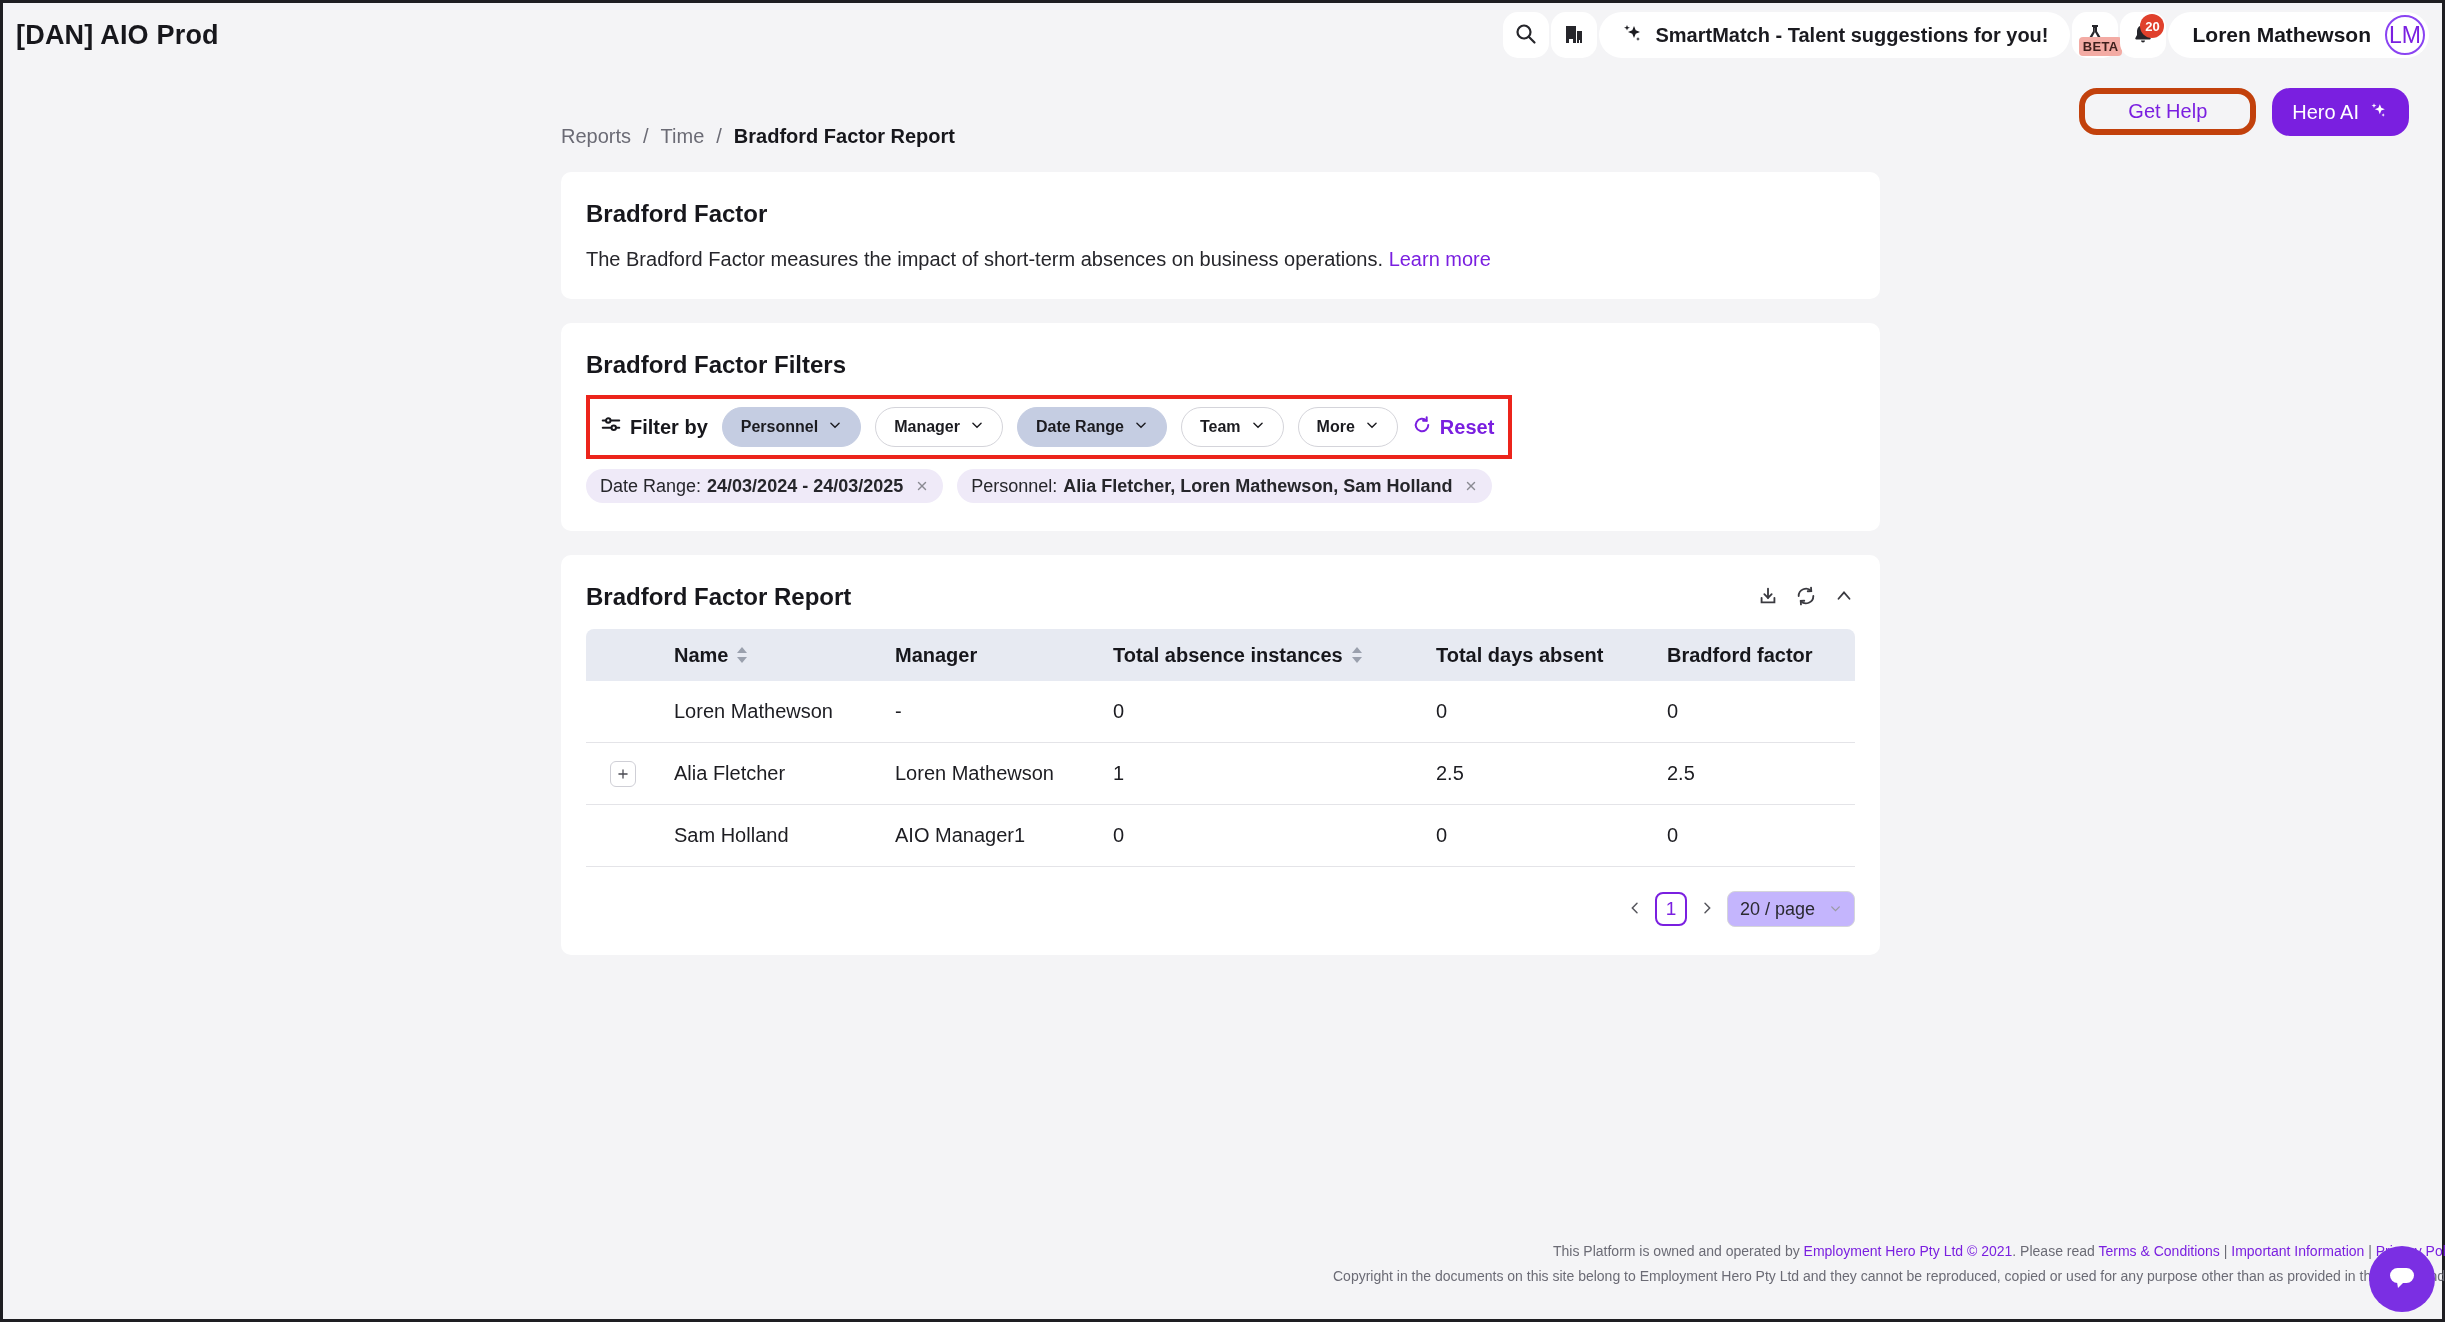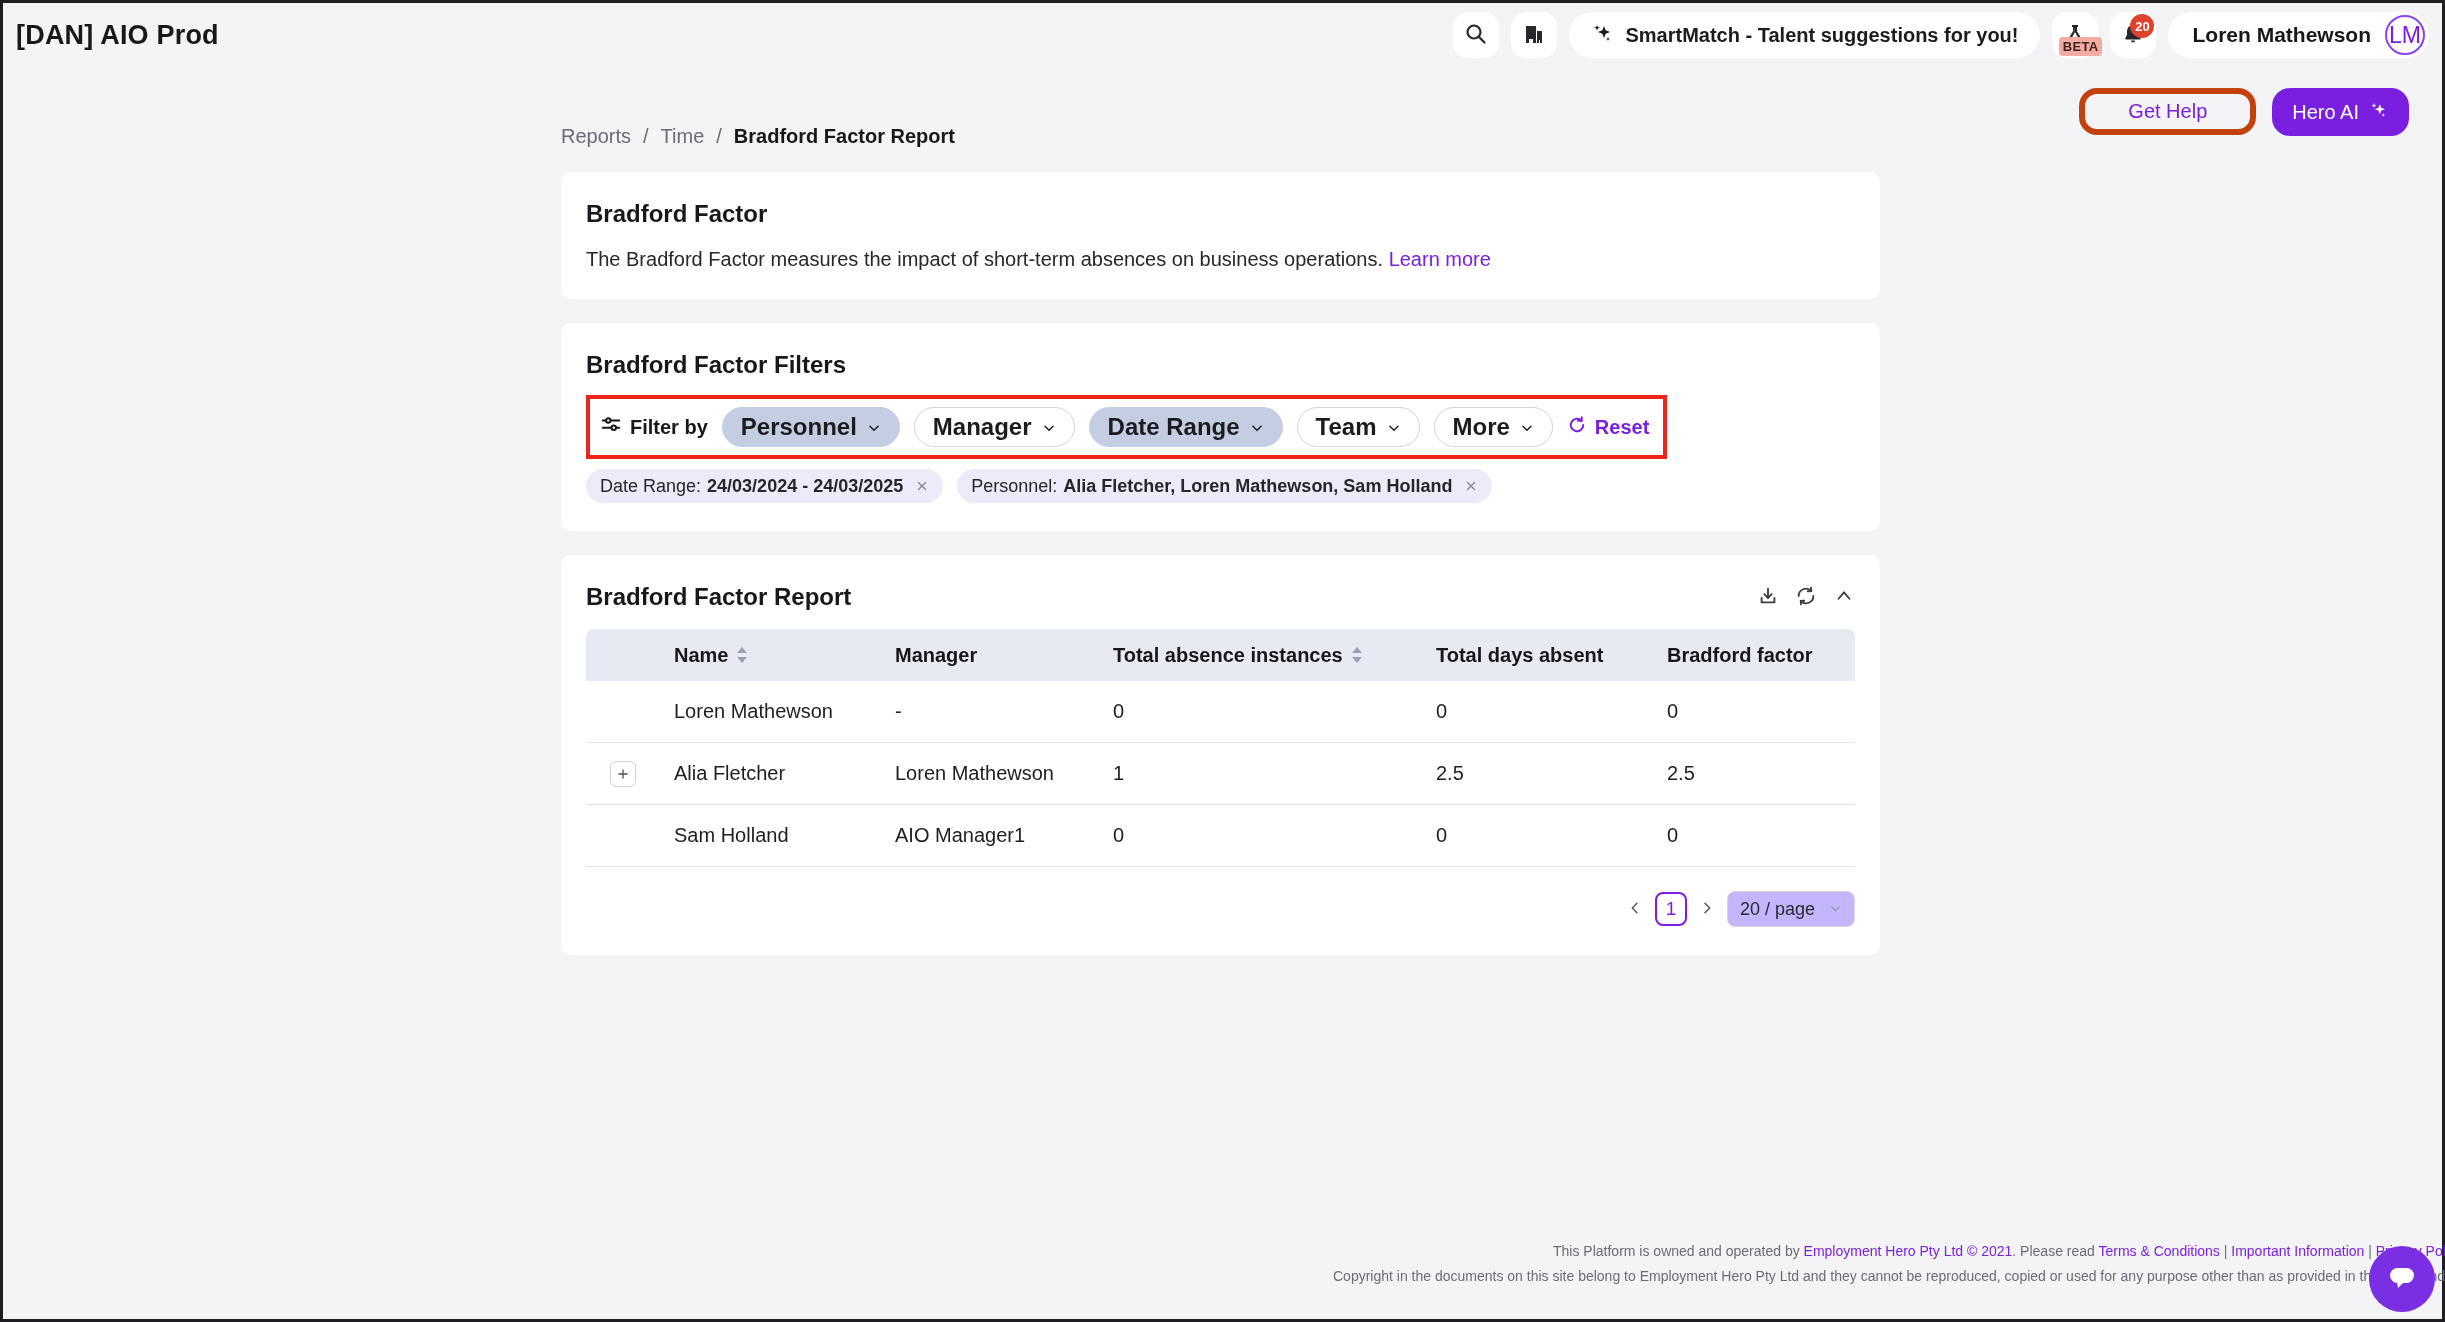--- a/index.html
+++ b/index.html
@@ -12,21 +12,21 @@
     overflow:hidden;
     box-shadow: inset 0 0 0 3px #1E1E22;
   }
 
   
   .app-header {
     height:70px; display:flex; align-items:center;
     justify-content:space-between; padding:0 16px 0 16px;
   }
   .app-title { font-size:27px; font-weight:bold; letter-spacing:.2px; }
-  .header-right { display:flex; align-items:center; gap:12px; }
+  .header-right { display:flex; align-items:center; gap:2px; }
   .icon-btn {
     width:46px; height:46px; background:#fff; border:none; border-radius:15px;
     display:flex; align-items:center; justify-content:center; cursor:pointer;
     position:relative; color:#26262B;
   }
   .pill-btn {
     height:46px; background:#fff; border:none; border-radius:23px;
     display:flex; align-items:center; gap:10px; padding:0 22px;
     font-size:20px; font-weight:bold; color:#1b1b20; cursor:pointer;
   }
@@ -79,21 +79,21 @@
 
   
   .filter-bar {
     margin-top:16px; display:inline-flex; align-items:center; gap:14px;
     border:4px solid #EC241B; padding:8px 14px 8px 10px;
   }
   .filter-by { display:flex; align-items:center; gap:8px; font-size:20px; font-weight:bold; }
   .filter-btn {
     height:40px; border-radius:20px; background:#fff; border:1px solid #D4D4DA;
     display:flex; align-items:center; gap:10px; padding:0 18px;
-    font-size:24px; font-weight:bold; color:#1b1b20; cursor:pointer; font-family:inherit;
+    font-size:16px; font-weight:bold; color:#1b1b20; cursor:pointer; font-family:inherit;
   }
   .filter-btn.active { background:#C5CDE2; border-color:#C5CDE2; }
   .reset-btn {
     display:flex; align-items:center; gap:8px; background:none; border:none;
     color:#7A1FE0; font-size:20px; font-weight:bold; cursor:pointer; font-family:inherit;
   }
   .chips-row { display:flex; gap:14px; margin-top:10px; }
   .chip {
     background:#EFEAF8; border-radius:17px; height:34px; display:flex; align-items:center;
     gap:6px; padding:0 14px; font-size:18px; color:#26262B;

